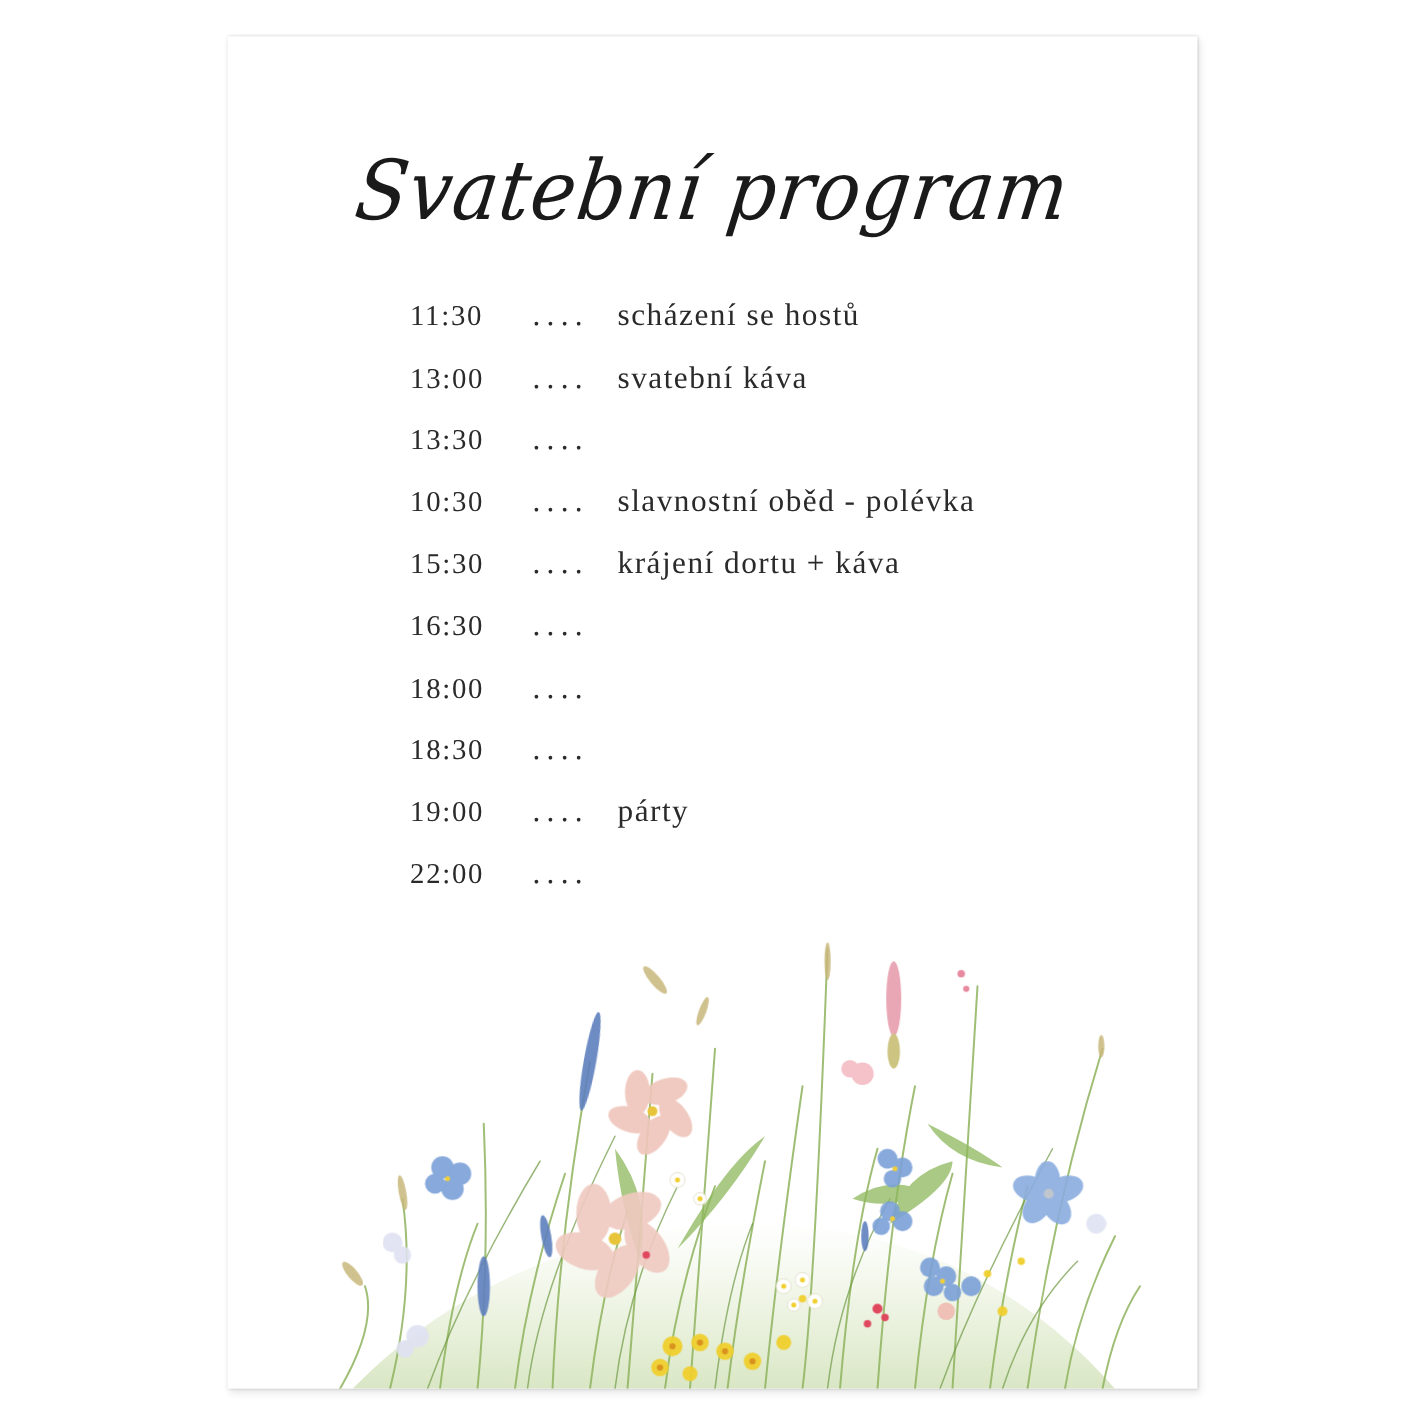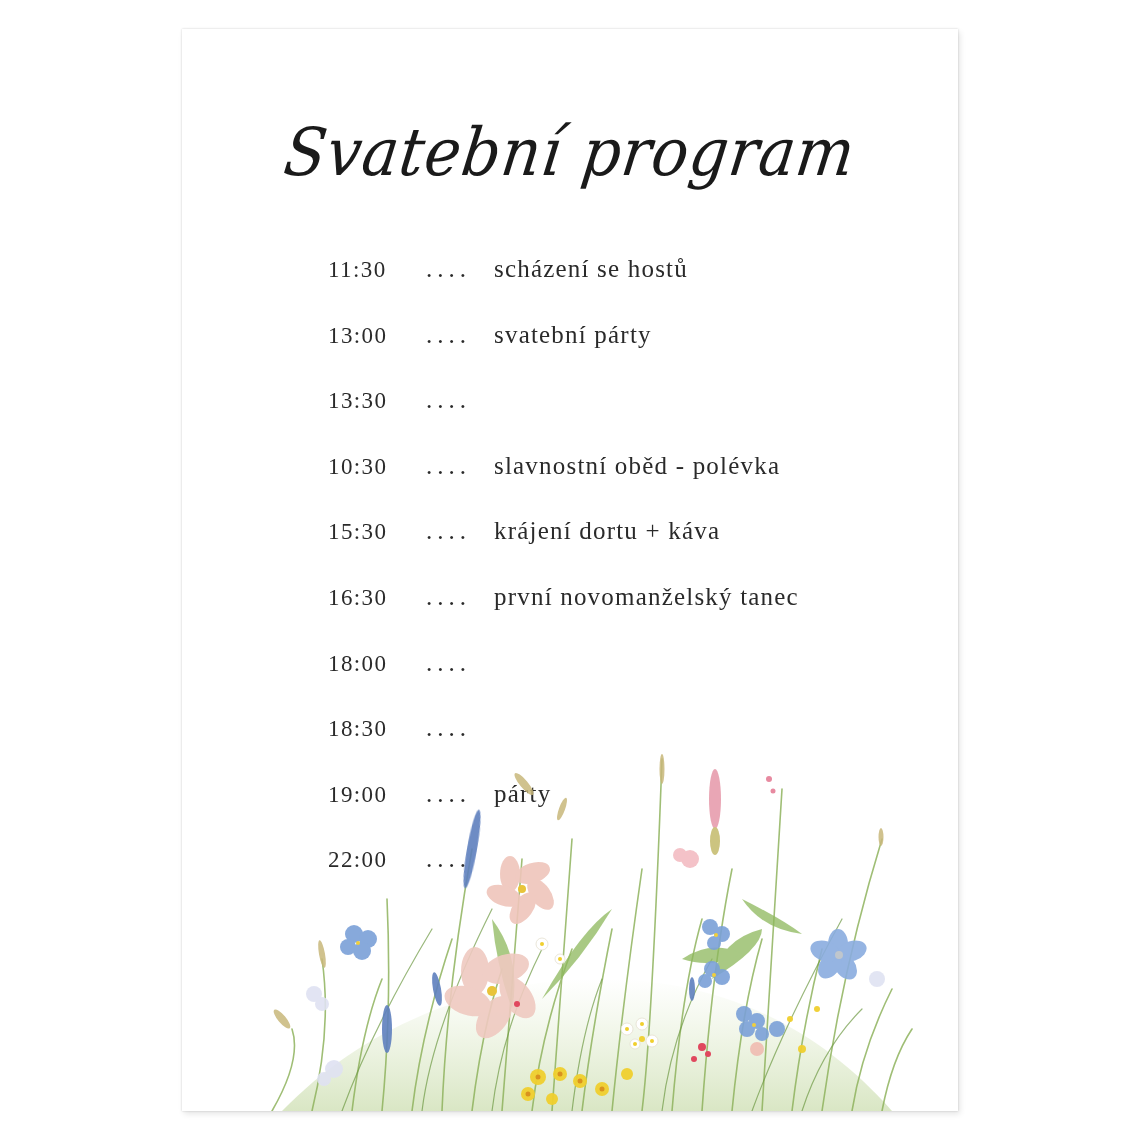--- a/index.html
+++ b/index.html
@@ -19,21 +19,20 @@
     transform: scaleX(0.92) skewX(-8deg);
     line-height: 1.2;
   }
   .schedule {
     position: absolute; left: 146px; top: 210px; width: 560px;
   }
   .row {
     display: flex; align-items: baseline; height: 49.6px;
     font-family: "Liberation Serif", serif; font-size: 25px; color: #2a2a2a;
     letter-spacing: 1.2px;
-    margin-top: 16px;
   }
   .time { width: 98px; font-size: 23px; letter-spacing: 1.4px; }
   .dots { width: 68px; letter-spacing: 5px; }
   .activity { flex: 1; white-space: nowrap; }
   .flowers {
     position: absolute; left: 60px; top: 700px; width: 690px; height: 382px;
   }
 </style>
 </head>
 <body>
@@ -43,40 +42,39 @@
 
   <div class="schedule">
     <div class="row">
       <span class="time">11:30</span>
       <span class="dots">....</span>
       <span class="activity">scházení se hostů</span>
     </div>
     <div class="row">
       <span class="time">13:00</span>
       <span class="dots">....</span>
-      <span class="activity">svatební párty</span>
+      <span class="activity">svatební káva</span>
     </div>
     <div class="row">
       <span class="time">13:30</span>
       <span class="dots">....</span>
     </div>
     <div class="row">
       <span class="time">10:30</span>
       <span class="dots">....</span>
       <span class="activity">slavnostní oběd - polévka</span>
     </div>
     <div class="row">
       <span class="time">15:30</span>
       <span class="dots">....</span>
       <span class="activity">krájení dortu + káva</span>
     </div>
     <div class="row">
       <span class="time">16:30</span>
       <span class="dots">....</span>
-      <span class="activity">první novomanželský tanec</span>
     </div>
     <div class="row">
       <span class="time">18:00</span>
       <span class="dots">....</span>
     </div>
     <div class="row">
       <span class="time">18:30</span>
       <span class="dots">....</span>
     </div>
     <div class="row">

